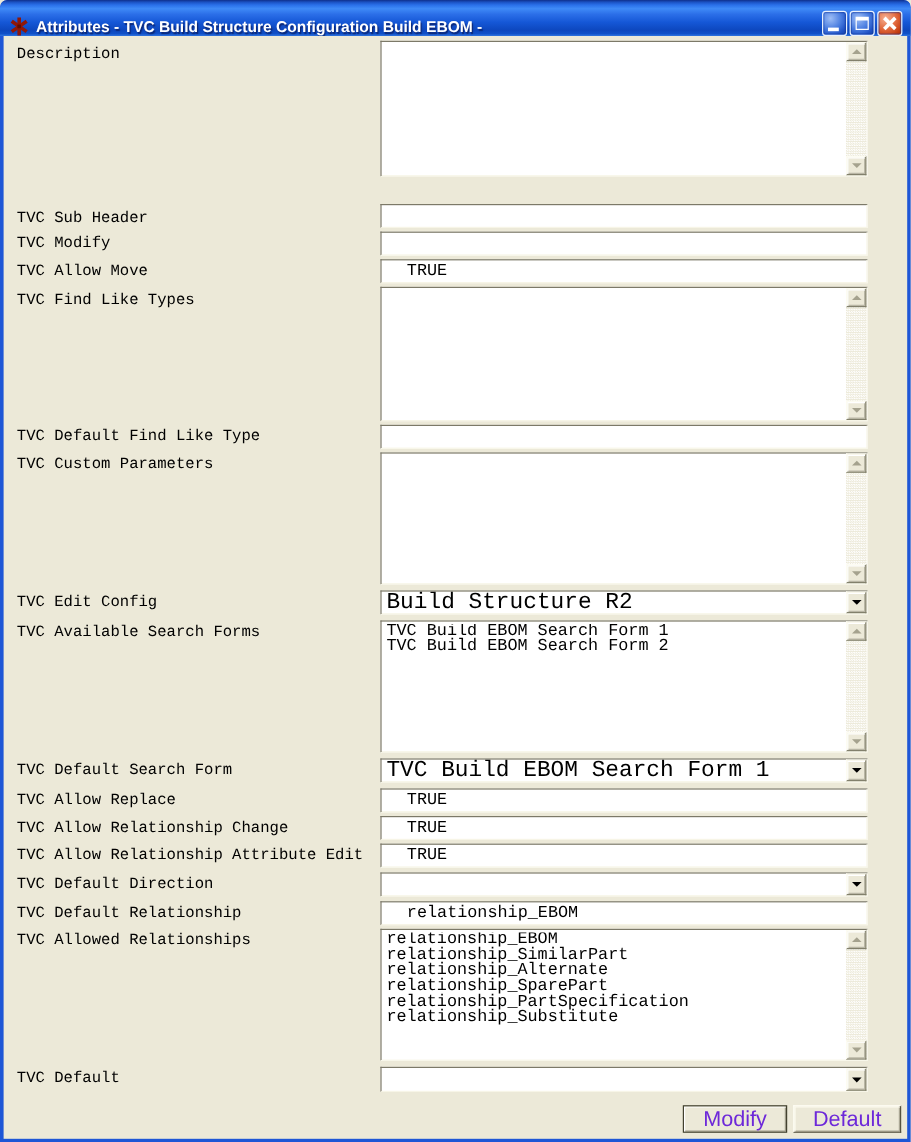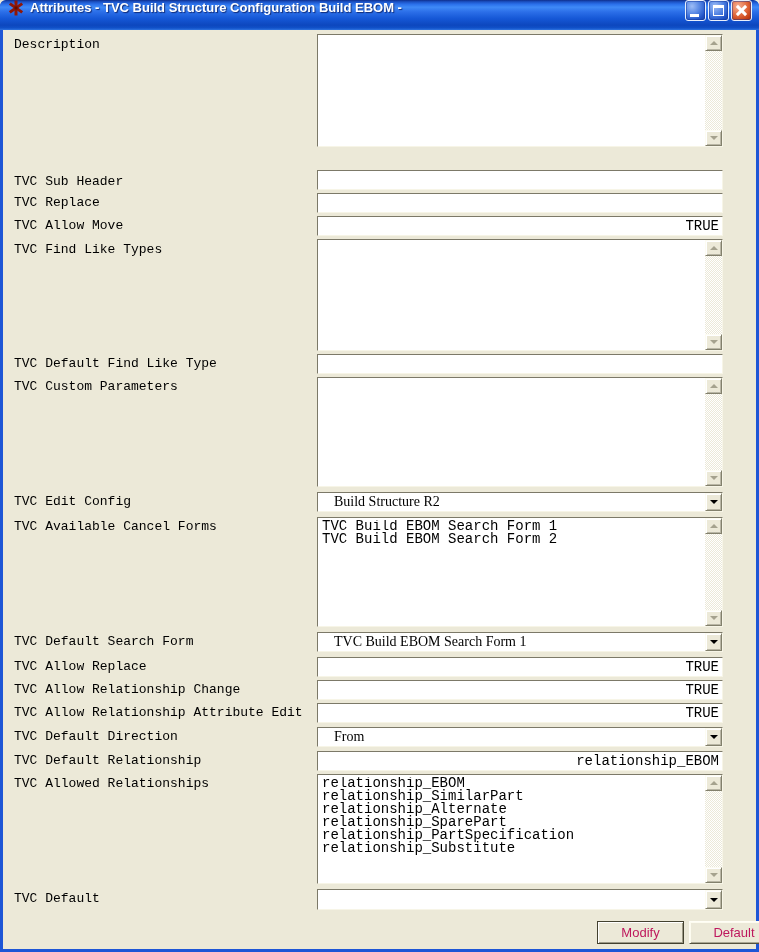--- a/index.html
+++ b/index.html
@@ -11,21 +11,21 @@
     overflow:hidden;
     font-family:"Liberation Sans",sans-serif;
   }
   
   .titlebar{
     position:absolute;left:0;top:0;right:0;height:30px;
     border-radius:6px 6px 0 0;
     background:linear-gradient(180deg,
       #0f2f8c 0%, #1b52c4 6%, #2a70ea 14%, #3f8af7 24%,
       #2b6ee8 40%, #1557d6 62%, #0d47be 84%, #1050c8 93%, #2f74e0 100%);
-    display:flex;align-items:flex-start;
+    display:flex;align-items:flex-end;
   }
   .app-icon{margin:0 6px 0 8px;width:16px;height:16px;flex:0 0 auto;}
   .title-text{
     color:#fff;font-size:13px;font-weight:bold;
     text-shadow:1px 1px 1px rgba(10,30,100,.85);
     white-space:nowrap;overflow:hidden;flex:1 1 auto;
   }
   .win-controls{display:flex;gap:2px;margin-right:7px;}
   .winbtn{
     width:21px;height:21px;border-radius:3px;position:relative;
@@ -52,21 +52,21 @@
     position:absolute;left:11px;
     font-family:"Liberation Mono",monospace;font-size:13px;line-height:14px;
     color:#000;white-space:pre;
   }
   
   .txt{
     position:absolute;left:314px;width:406px;height:20px;
     background:#fff;color:#000;
     border:1px solid;border-color:#7c7968 #f7f5e7 #f7f5e7 #7c7968;
     font-family:"Liberation Mono",monospace;font-size:14px;
-    padding:1px 3px;margin:0;outline:none;text-align:right;
+    padding:1px 21px;margin:0;outline:none;
   }
   
   .ta{
     position:absolute;left:314px;width:406px;
     background:#fff;
     border:1px solid;border-color:#7c7968 #f7f5e7 #f7f5e7 #7c7968;
   }
   .ta-text{
     position:absolute;left:1px;top:2px;right:19px;bottom:1px;
     font-family:"Liberation Mono",monospace;font-size:14px;line-height:13px;
@@ -88,38 +88,37 @@
   .arr.up{border-bottom:4px solid #a5a28e;}
   .arr.down{border-top:4px solid #a5a28e;}
   
   .combo{
     position:absolute;left:314px;width:406px;height:20px;
     background:#fff;
     border:1px solid;border-color:#7c7968 #f7f5e7 #f7f5e7 #7c7968;
   }
   .combo-text{
     position:absolute;left:1px;top:0;bottom:0;right:20px;
-    font-family:Liberation Serif, serif;font-size:14px;line-height:18px;
-    color:#000;white-space:pre;overflow:hidden;padding-left:15px;
+    font-family:Liberation Mono, monospace;font-size:19px;line-height:18px;
+    color:#000;white-space:pre;overflow:hidden;padding-left:3px;
   }
   .combo-btn{
     position:absolute;right:0;top:0;bottom:0;width:17px;background:#ece9d8;
     border:1px solid;border-color:#fdfcf2 #82806c #82806c #fdfcf2;
     box-shadow:inset 1px 1px 0 #fff, inset -1px -1px 0 #b9b6a5;
     display:flex;align-items:center;justify-content:center;
   }
   .combo-btn .carr{width:0;height:0;border-left:4px solid transparent;border-right:4px solid transparent;border-top:4px solid #000;}
   
   .btn{
     position:absolute;top:891px;height:23px;
-    background:#ece9d8;color:#be185d;
-    font-family:"Liberation Sans",sans-serif;font-size:13px;
+    background:#ece9d8;color:#6d28d9;
+    font-family:"Liberation Sans",sans-serif;font-size:18px;
     display:flex;align-items:center;justify-content:center;
     cursor:default;
-    margin-left:28px;
   }
   .btn.default{
     border:1px solid #43412f;
     box-shadow:inset 1px 1px 0 #ffffff, inset -1px -1px 0 #9d9a88;
   }
   .btn.normal{
     border:1px solid;border-color:#fffef6 #55523f #55523f #fffef6;
     box-shadow:inset 1px 1px 0 #fdfcf0, inset -1px -1px 0 #aaa794;
   }
 </style>
@@ -148,27 +147,27 @@
       <div class="winbtn red">
           <span class="glyph-x"></span>
         </div>
     </div>
   </div>
 
   <div class="content">
 
     <div class="lbl" style="top:8px">Description</div>
     <div class="lbl" style="top:145px">TVC Sub Header</div>
-    <div class="lbl" style="top:166px">TVC Replace</div>
+    <div class="lbl" style="top:166px">TVC Modify</div>
     <div class="lbl" style="top:189px">TVC Allow Move</div>
     <div class="lbl" style="top:213px">TVC Find Like Types</div>
     <div class="lbl" style="top:327px">TVC Default Find Like Type</div>
     <div class="lbl" style="top:350px">TVC Custom Parameters</div>
     <div class="lbl" style="top:465px">TVC Edit Config</div>
-    <div class="lbl" style="top:490px">TVC Available Cancel Forms</div>
+    <div class="lbl" style="top:490px">TVC Available Search Forms</div>
     <div class="lbl" style="top:605px">TVC Default Search Form</div>
     <div class="lbl" style="top:630px">TVC Allow Replace</div>
     <div class="lbl" style="top:653px">TVC Allow Relationship Change</div>
     <div class="lbl" style="top:676px">TVC Allow Relationship Attribute Edit</div>
     <div class="lbl" style="top:700px">TVC Default Direction</div>
     <div class="lbl" style="top:724px">TVC Default Relationship</div>
     <div class="lbl" style="top:747px">TVC Allowed Relationships</div>
     <div class="lbl" style="top:862px">TVC Default</div>
 
     <div class="ta" style="top:4px;height:113px">
@@ -238,21 +237,20 @@
       <div class="combo-btn">
           <span class="carr"></span>
         </div>
     </div>
 
     <input class="txt" style="top: 627px;" value="TRUE">
     <input class="txt" style="top: 650px;" value="TRUE">
     <input class="txt" style="top: 673px;" value="TRUE">
 
     <div class="combo" style="top:697px">
-      <div class="combo-text">From</div>
       <div class="combo-btn">
           <span class="carr"></span>
         </div>
     </div>
 
     <input class="txt" style="top: 721px;" value="relationship_EBOM">
 
     <div class="ta" style="top:744px;height:110px">
       <div class="ta-text">relationship_EBOM
 relationship_SimilarPart

